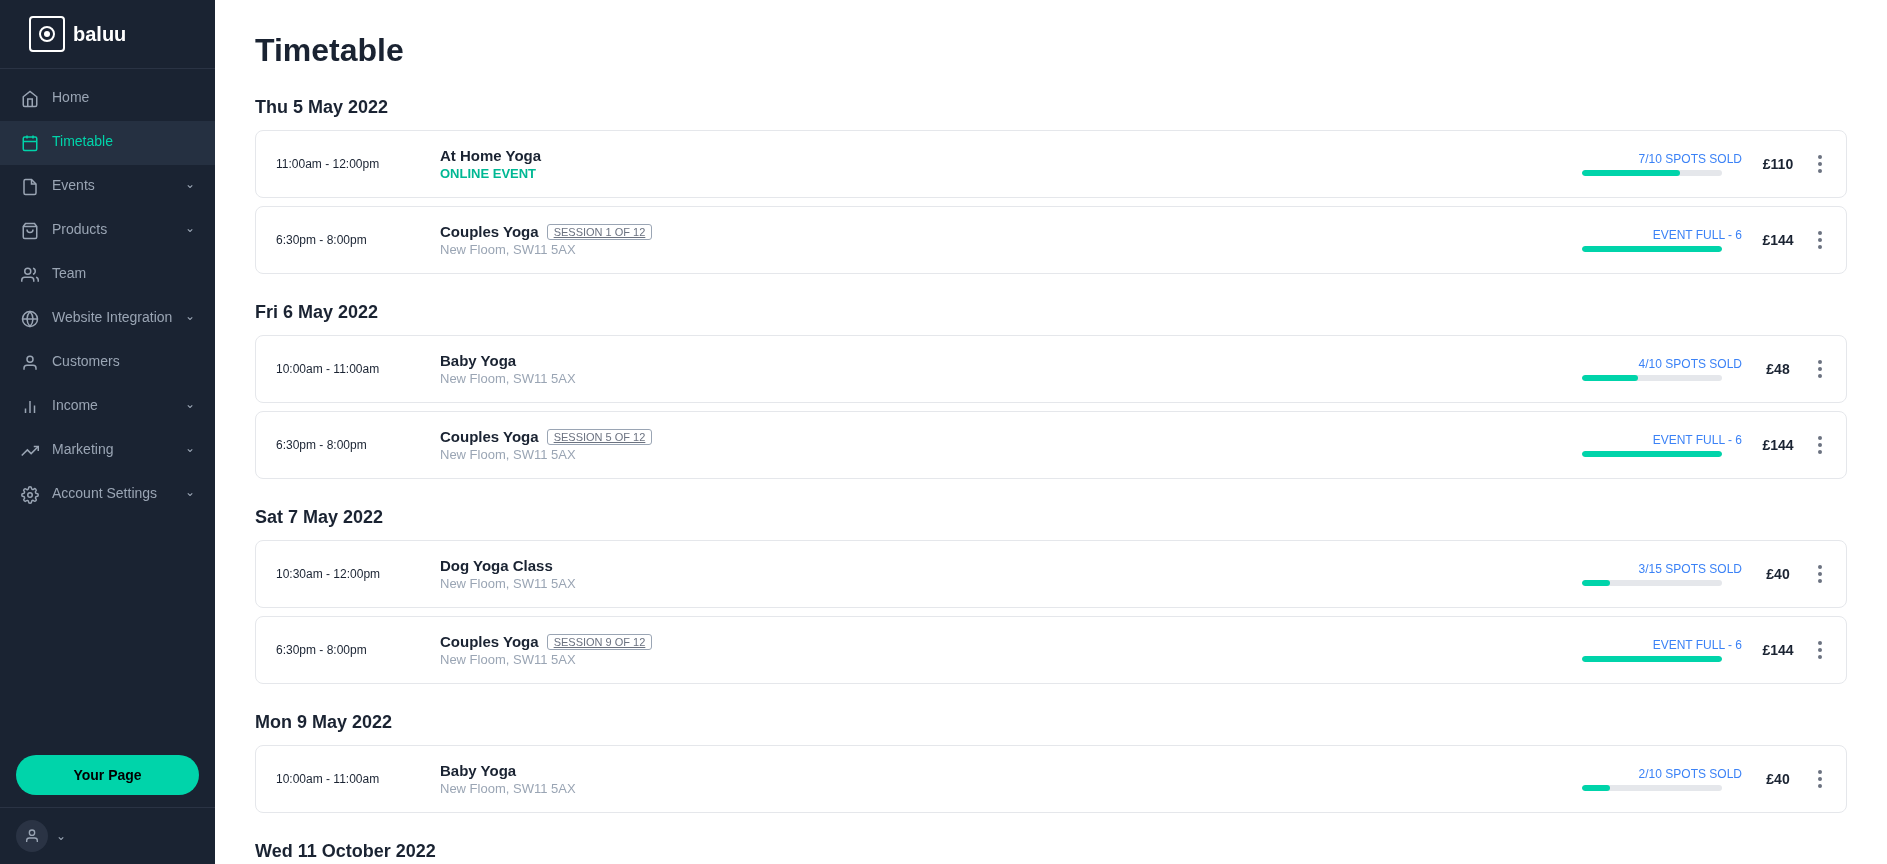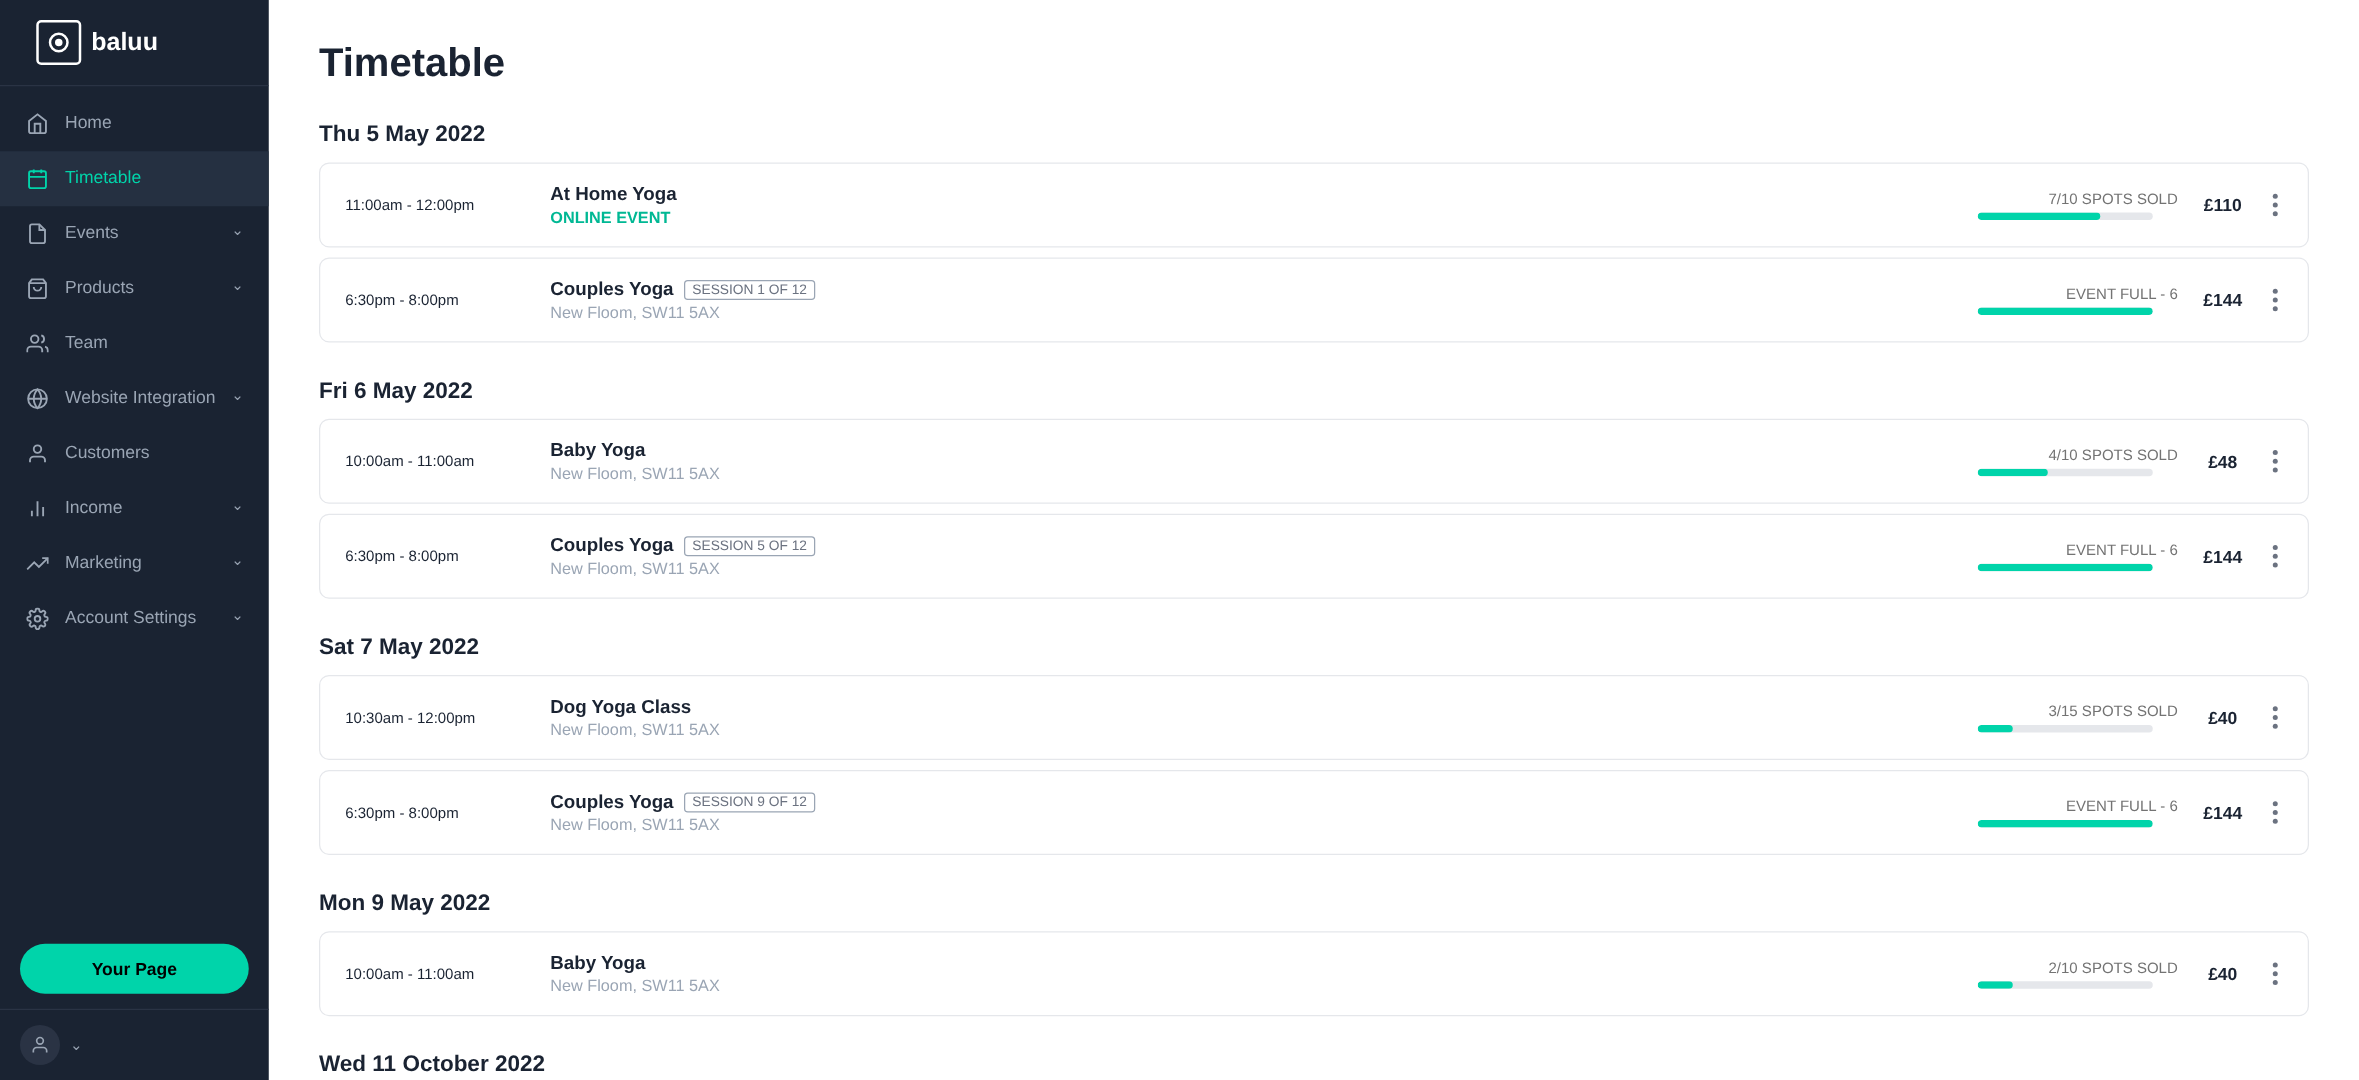--- a/index.html
+++ b/index.html
@@ -100,24 +100,25 @@
     .event-name { font-size: 15px; font-weight: 600; color: #1a2332; display: flex; align-items: flex-end; gap: 8px; }
     .event-sub { font-size: 13px; color: #00b894; font-weight: 600; margin-top: 2px; }
     .event-location { font-size: 13px; color: #9aa5b4; margin-top: 2px; }
     .session-badge {
       border: 1px solid #9aa5b4;
       border-radius: 3px;
       padding: 1px 6px;
       font-size: 11px;
       color: #6b7280;
       font-weight: 500;
+      text-decoration: underline;
     }
     .event-right { display: flex; align-items: center; gap: 16px; margin-left: auto; }
     .spots-info { text-align: right; min-width: 160px; }
-    .spots-label { font-size: 12px; color: #737373; font-weight: 500; margin-bottom: 4px; }
+    .spots-label { font-size: 12px; color: #3b82f6; font-weight: 500; margin-bottom: 4px; }
     .progress-bar { width: 140px; height: 6px; background: #e5e7eb; border-radius: 3px; overflow: hidden; }
     .progress-fill { height: 100%; background: #00d4aa; border-radius: 3px; }
     .event-price { font-size: 14px; font-weight: 600; color: #1a2332; min-width: 40px; text-align: center; }
     .more-btn { color: #6b7280; font-size: 20px; cursor: pointer; padding: 4px; display: flex; flex-direction: column; gap: 3px; align-items: center; }
     .dot { width: 4px; height: 4px; background: #6b7280; border-radius: 50%; }
   </style>
 </head>
 <body>
 
 <nav class="sidebar">

